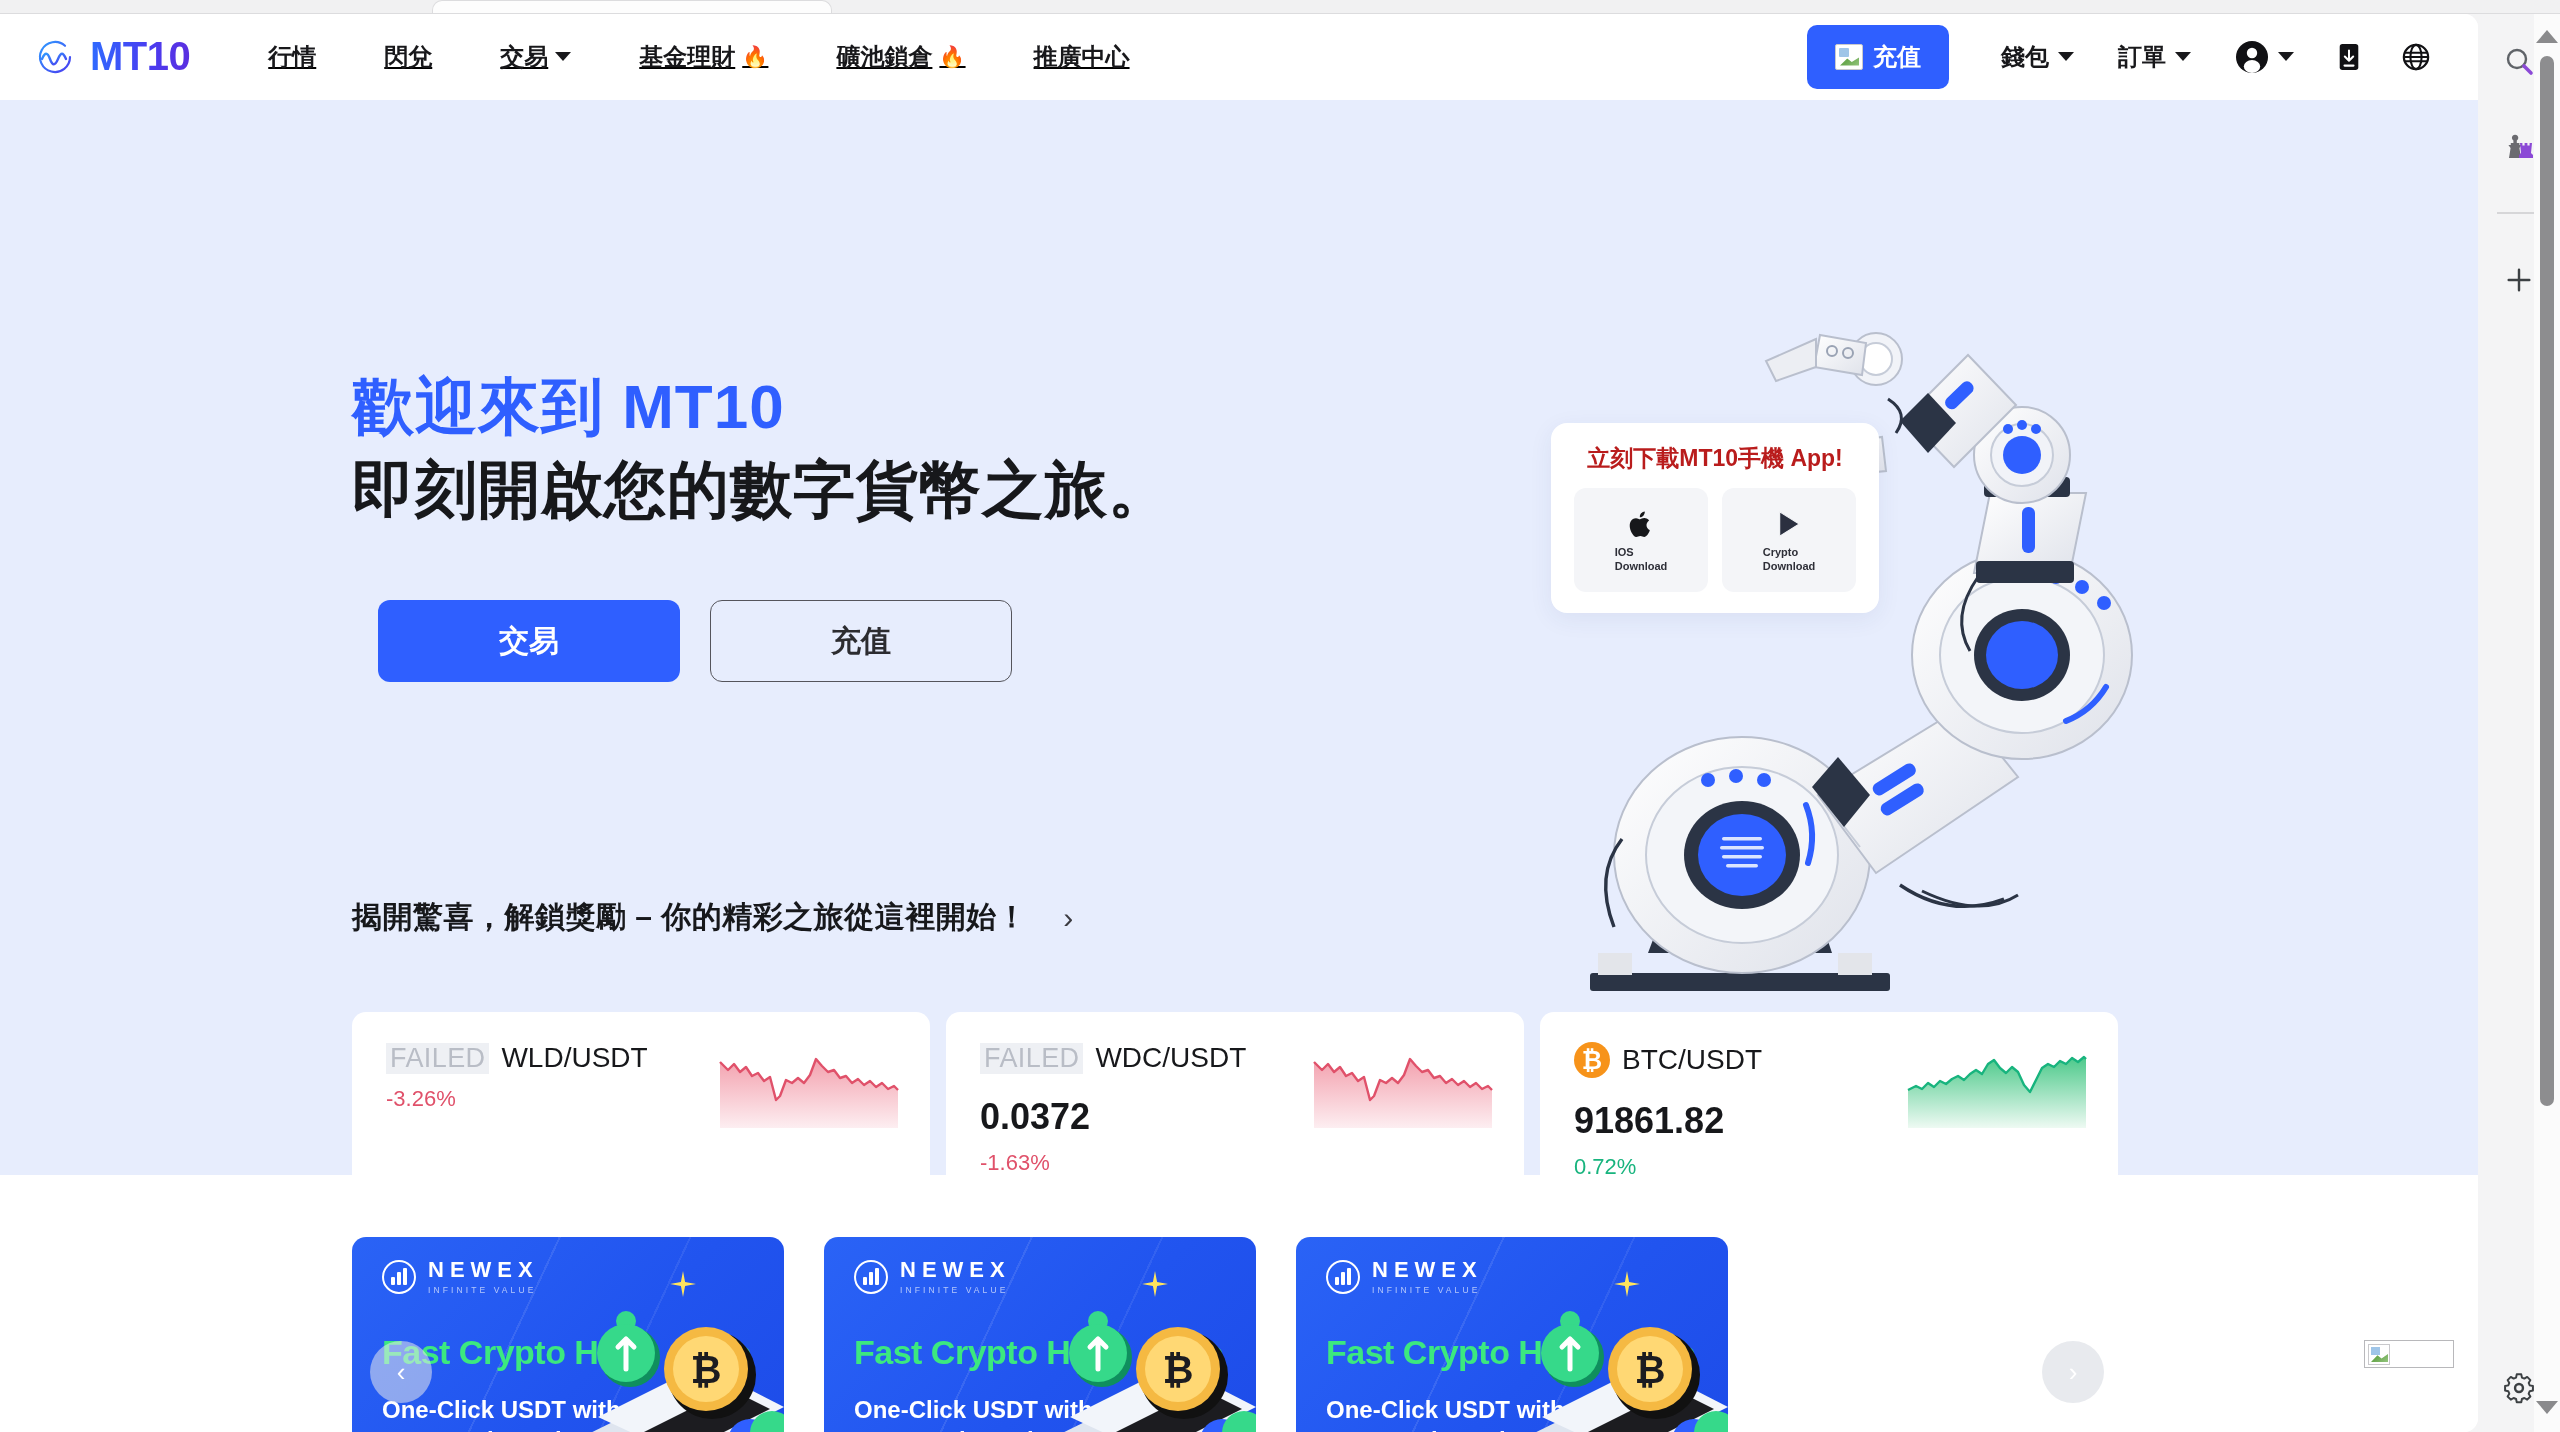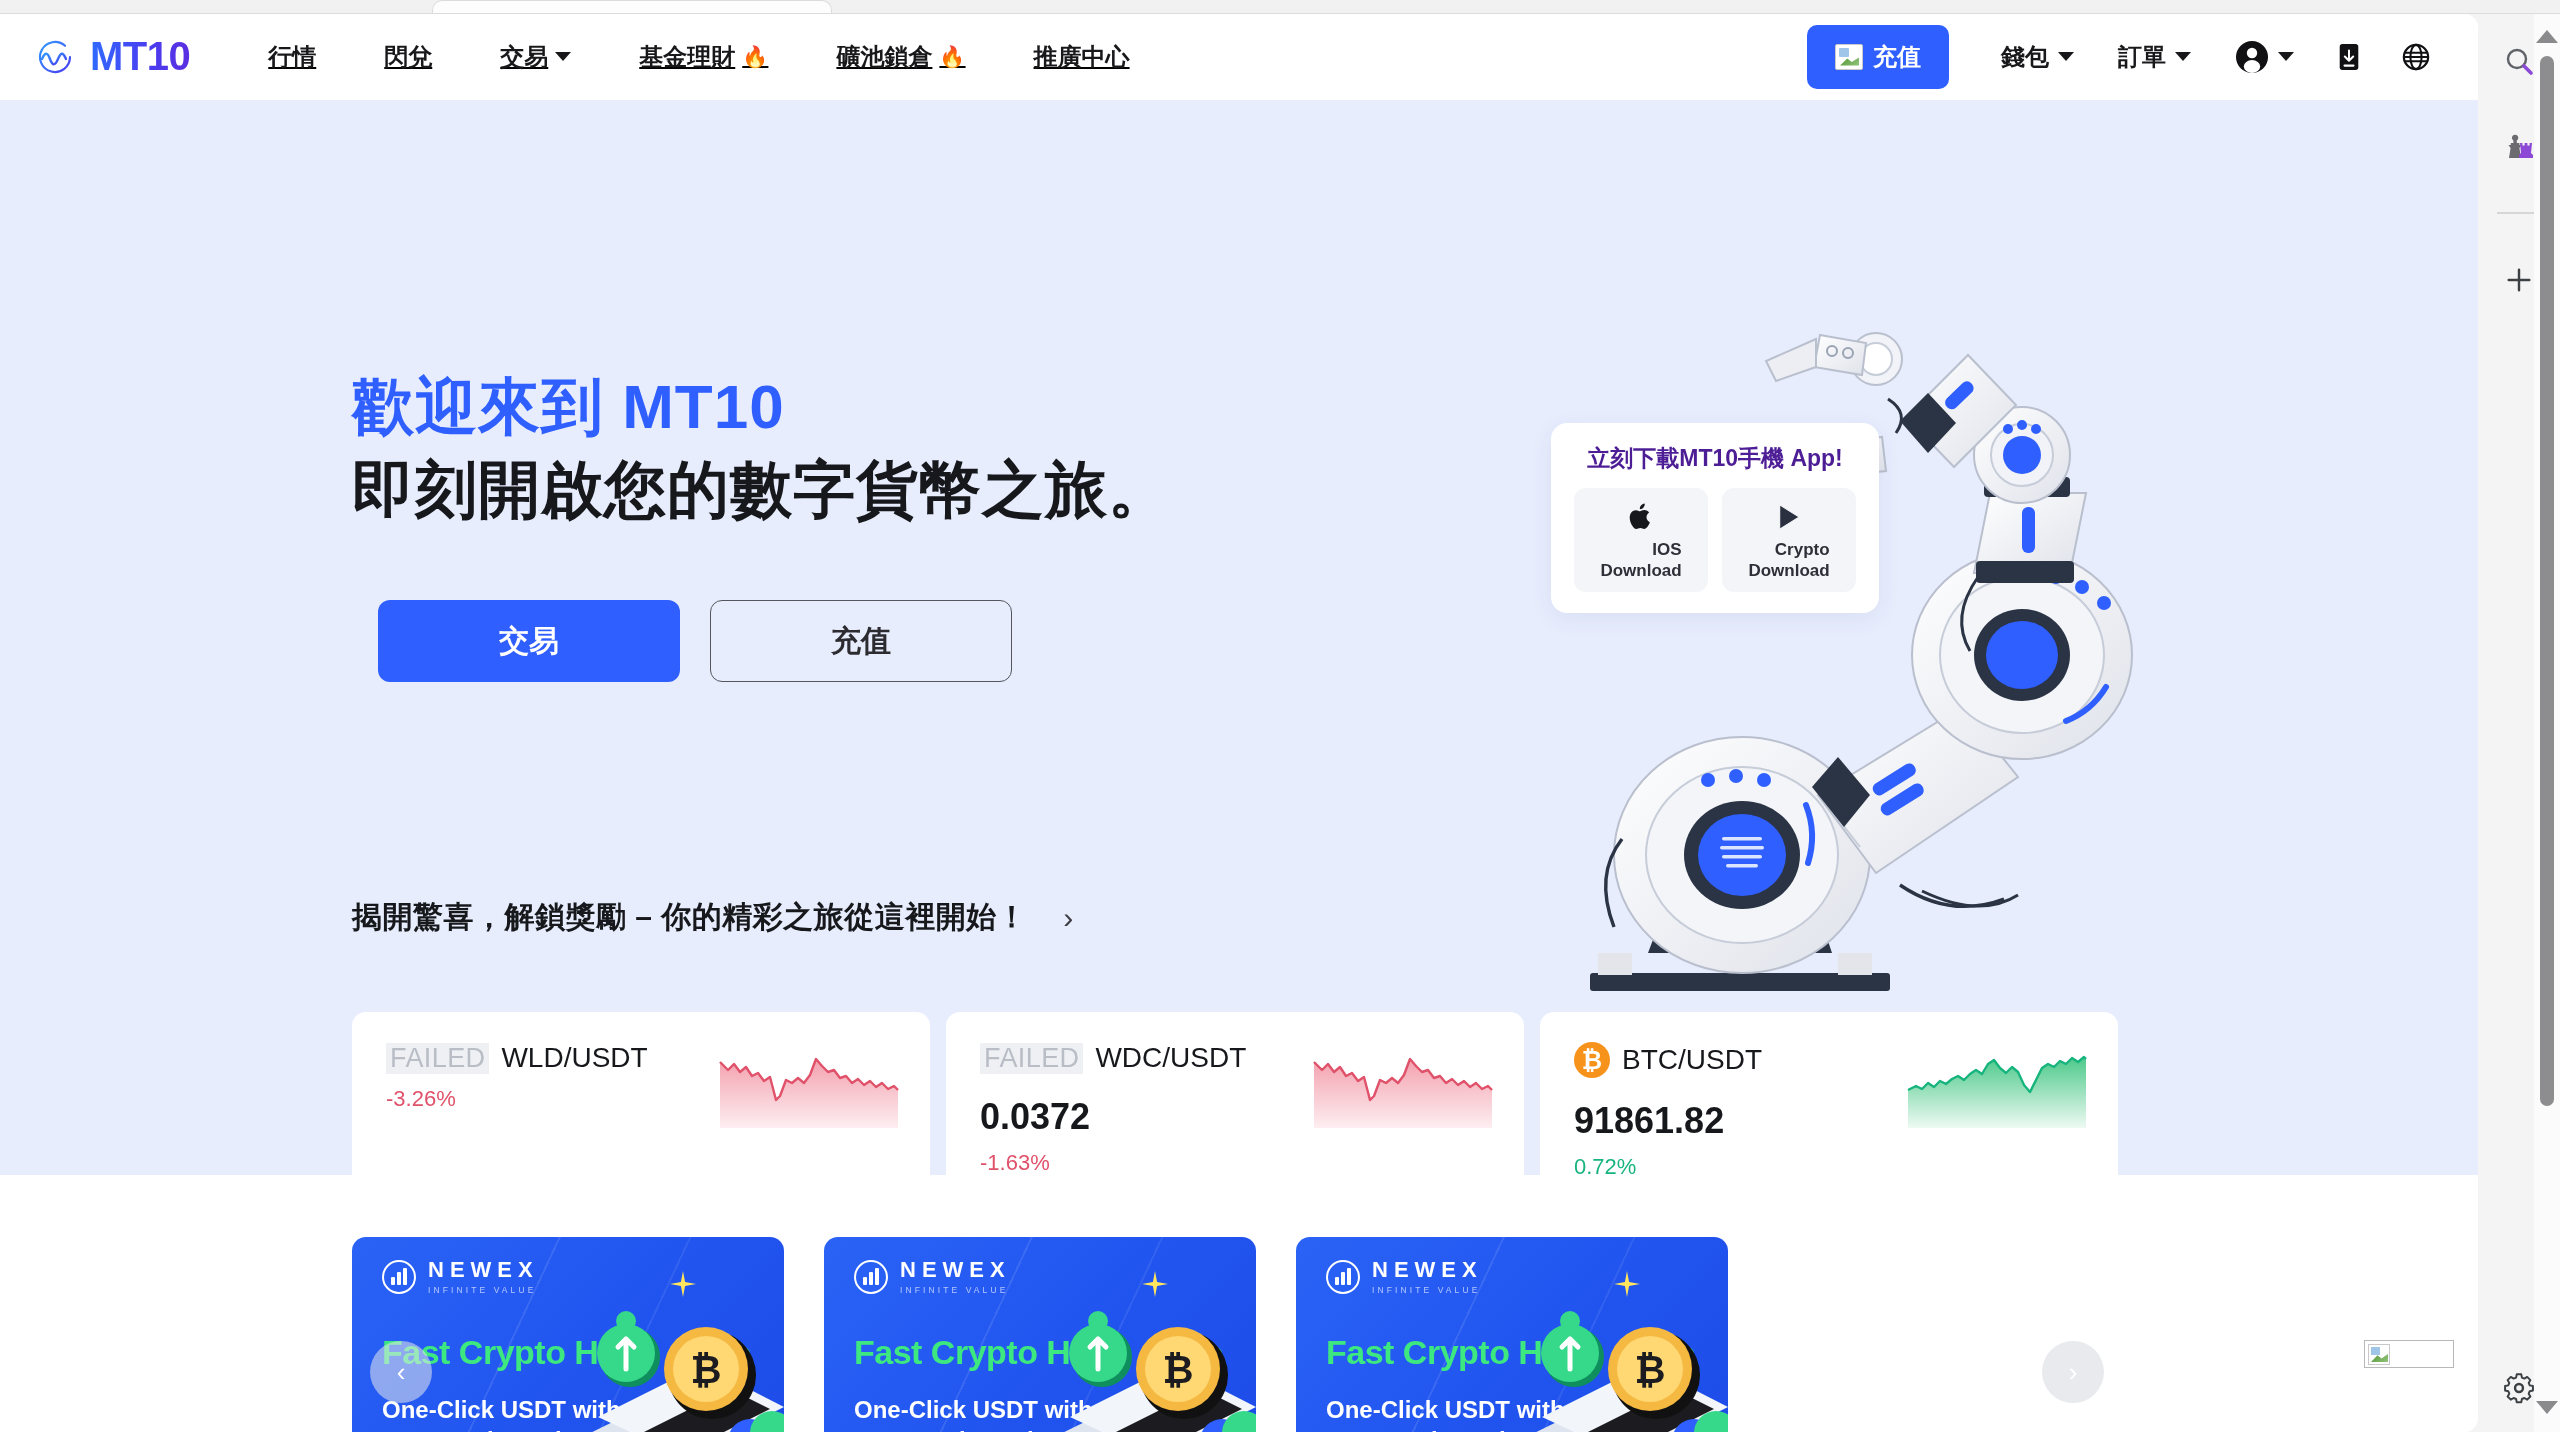--- a/index.html
+++ b/index.html
@@ -150,31 +150,31 @@
   #promo-chev { font-size: 30px; color: #3b3b40; }
 
   
   #app-card {
     position: absolute; left: 1551px; top: 323px;
     width: 328px; height: 190px; background: #ffffff; border-radius: 16px;
     box-shadow: 0 6px 24px rgba(40,60,120,0.07);
     padding: 20px 18px 16px 18px; z-index: 6;
   }
   #app-card-title {
-    font-size: 23px; font-weight: 700; color: #4c1d95; text-align: center; margin-bottom: 14px;
+    font-size: 23px; font-weight: 700; color: #b91c1c; text-align: center; margin-bottom: 14px;
   }
   #app-card-btns { display: flex; gap: 14px; justify-content: center; }
   #app-card-btns .dl {
     width: 134px; height: 104px; background: #f4f5f8; border-radius: 12px;
     display: flex; flex-direction: column; align-items: center; justify-content: center;
     gap: 4px; cursor: pointer;
   }
   #app-card-btns .dl .glyph { height: 36px; display: flex; align-items: center; }
   #app-card-btns .dl .lbl {
-    font-size: 17px; font-weight: 700; color: #2e2f38; line-height: 1.25; text-align: right;
+    font-size: 11px; font-weight: 700; color: #2e2f38; line-height: 1.25; text-align: left;
   }
 
   
   #robot { position: absolute; left: 1570px; top: 225px; width: 570px; height: 680px; z-index: 3; }
 
   
   #tickers {
     position: absolute; left: 352px; top: 912px;
     display: flex; gap: 16px;
   }

